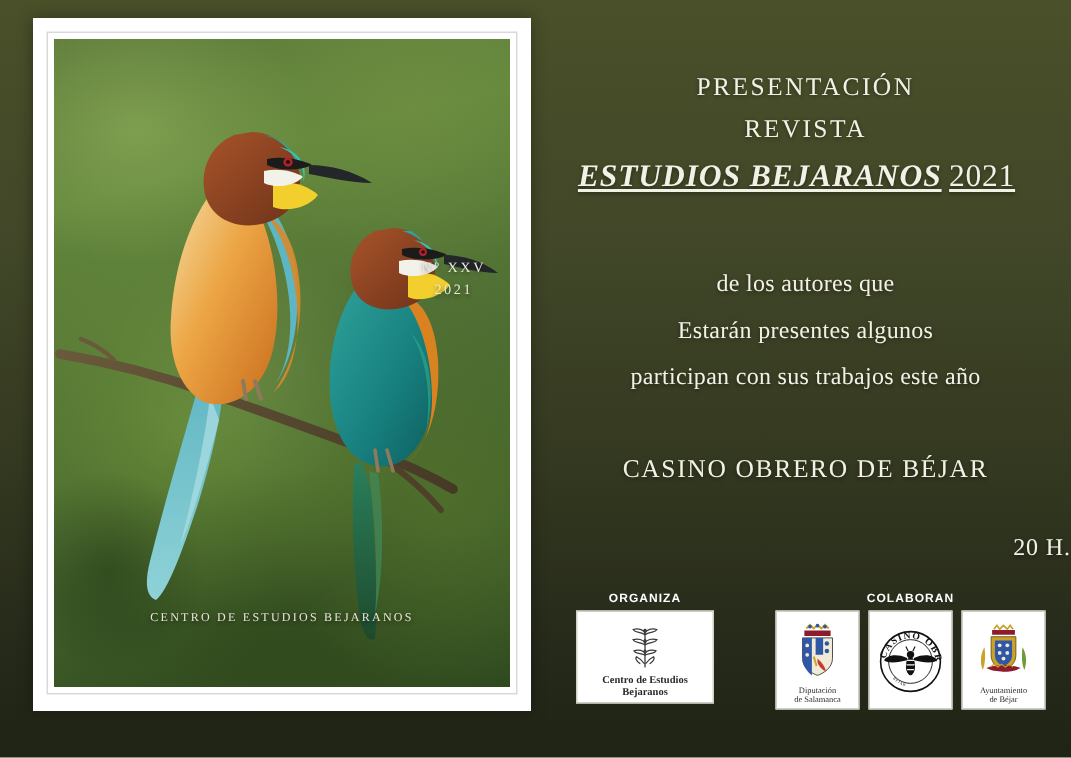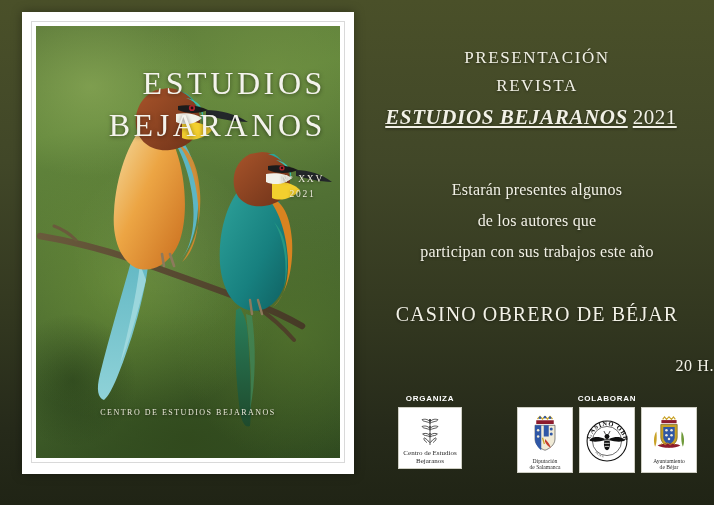--- a/index.html
+++ b/index.html
@@ -78,41 +78,41 @@
   .hdr{ letter-spacing:1.3px; text-shadow:0 1px 3px rgba(0,0,0,.45); }
   #presentacion{ position:absolute; top:48px; left:0; right:0; font-size:17px; letter-spacing:1.6px; }
   #revista{ position:absolute; top:76px; left:0; right:0; font-size:17px; letter-spacing:1.6px; }
   #journal-line{ position:absolute; top:105px; left:0; right:12px; font-size:21px; white-space:nowrap;text-decoration:underline; }
   #journal-line .jt{ font-style:italic; font-weight:700; letter-spacing:.6px; }
   #journal-line .jy{ font-style:normal; font-weight:400; letter-spacing:.5px; margin-left:5px; }
 
   #body-text{ position:absolute; top:174px; left:0; right:0; }
   #body-text div{ font-size:16px; line-height:1.95; letter-spacing:.2px; text-shadow:0 1px 3px rgba(0,0,0,.45); }
 
-  #venue{ position:absolute; top:303px; left:0; right:0; font-size:20px; letter-spacing:1.1px; }
+  #venue{ position:absolute; top:303px; left:0; right:0; font-size:17px; letter-spacing:1.1px; }
   #date-line{ position:absolute; top:330px; left:0; right:0; font-size:21px; letter-spacing:.6px; }
   #time-line{ position:absolute; top:357px; left:0; right:0; font-size:16px; letter-spacing:.6px;text-align:right; }
 
   
   #logo-area{ position:absolute; top:394px; left:0; right:0; height:95px; }
   .logo-group{ position:absolute; }
   #organiza-group{ left:18px; top:0; width:104px; }
   #colaboran-group{ left:140px; top:0; width:214px; }
   .group-label{
     font-family:"Liberation Sans", sans-serif;
     font-size:8px; font-weight:700; letter-spacing:.7px; color:#ffffff;
     text-align:center; margin-bottom:4px;
   }
   .logo-row{ display:flex; justify-content:center; gap:6px; }
   .logo-card{
     background:#ffffff; border:1px solid #cfcfc4;
     display:flex; flex-direction:column; align-items:center; justify-content:flex-end;
     padding:3px 2px 2px;
   }
-  #logo-ceb{ width:64px; height:62px; }
+  #logo-ceb{ width:92px; height:62px;font-weight:bold; }
   .logo-sm{ width:56px; height:66px; }
   .logo-cap{
     font-family:"Liberation Serif", serif; color:#2a2a2a; text-align:center;
     line-height:1.12;
   }
   #logo-ceb .logo-cap{ font-size:7px; }
   .logo-sm .logo-cap{ font-size:5.6px; }
   .logo-art{ flex:1; display:flex; align-items:center; justify-content:center; width:100%; }
 </style>
 </head>
@@ -208,24 +208,20 @@
       <path d="M230 148 C240 146 250 148 256 152 C250 158 238 160 230 156 Z" fill="#f2f2ea"></path>
       <path d="M232 140 C242 138 254 140 262 144 C254 148 240 148 232 144 Z" fill="#1b1b1b"></path>
       <circle cx="246" cy="142" r="2.6" fill="#b0232c"></circle>
       <circle cx="246" cy="142" r="1.2" fill="#2a0b0e"></circle>
 
       <path d="M260 144 C272 144 286 148 296 156 C284 156 270 152 260 150 Z" fill="#23272a"></path>
 
       <path d="M214 274 L216 288 M222 274 L226 288" stroke="#8d7a5c" stroke-width="2.4" fill="none" stroke-linecap="round"></path>
     </svg>
 
-    <div id="cover-title">
-      <div class="line">ESTUDIOS</div>
-      <div class="line">BEJARANOS</div>
-    </div>
 
     <div id="cover-issue">
       <div>Nº XXV</div>
       <div>2021</div>
     </div>
 
     <div id="cover-footer">
       <span>CENTRO DE ESTUDIOS BEJARANOS</span>
     </div>
   </div>
@@ -234,22 +230,22 @@
 <div id="info-panel">
 
   <div id="revista" class="hdr">REVISTA</div>
   <div id="presentacion" class="hdr">PRESENTACIÓN</div>
 
   <div id="journal-line" class="hdr">
     <span class="jt">ESTUDIOS BEJARANOS</span><span class="jy">2021</span>
   </div>
 
   <div id="body-text">
+    <div>de los autores que</div>
     <div>Estarán presentes algunos</div>
-    <div>de los autores que</div>
     <div>participan con sus trabajos este año</div>
   </div>
 
   <div id="venue" class="hdr">CASINO OBRERO DE BÉJAR</div>
   <div id="time-line" class="hdr">20 H.</div>
 
   <div id="logo-area">
 
     <div class="logo-group" id="organiza-group">
       <div class="group-label">ORGANIZA</div>

